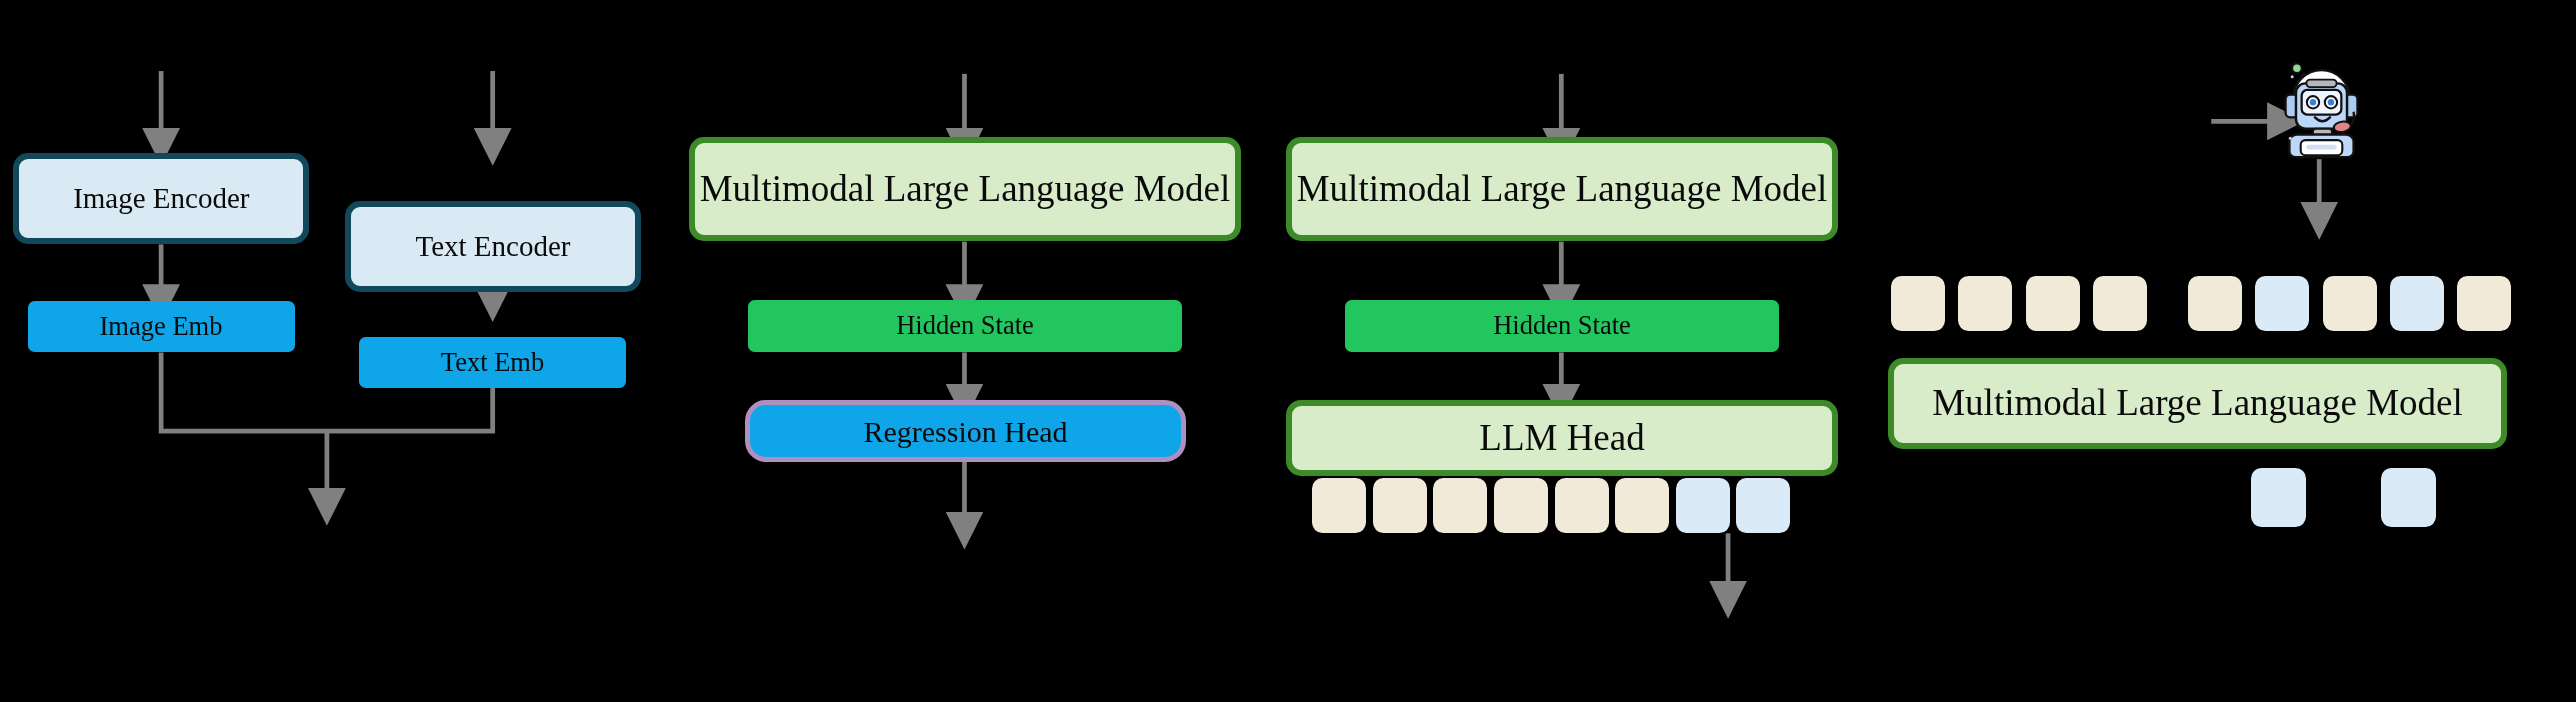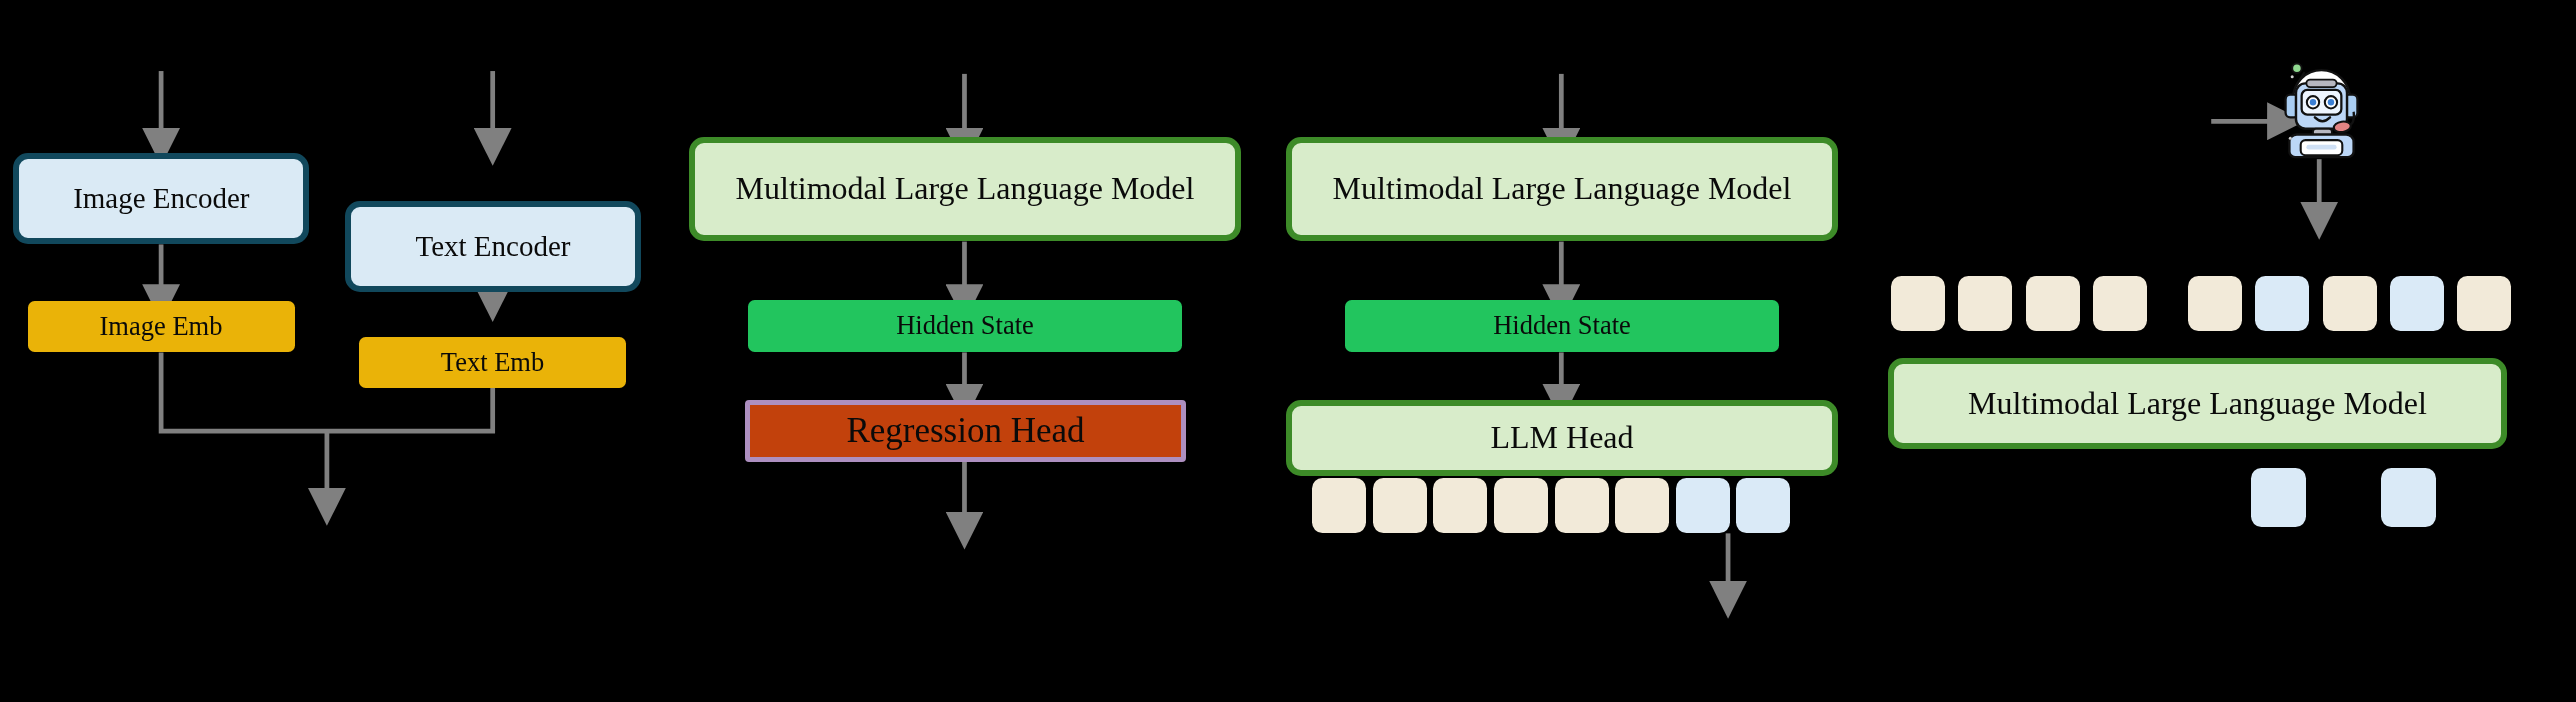--- a/index.html
+++ b/index.html
@@ -32,42 +32,42 @@
     white-space: nowrap;
   }
   
   .n-encoder {
     background: #daeaf5;
     border: 6.6px solid #11485c;
     border-radius: 15px;
     font-size: 29px;
   }
   .n-emb {
-    background: #eab308;
+    background: #0ea5e9;
     border: none;
     border-radius: 6.6px;
     font-size: 26.5px;
   }
   .n-mllm {
     background: #d8ecca;
     border: 6.6px solid #3d8b28;
     border-radius: 15px;
-    font-size: 32px;
+    font-size: 37px;
   }
   .n-hidden {
     background: #22c55e;
     border: none;
     border-radius: 6.6px;
     font-size: 26.5px;
   }
   .n-reg {
-    background: #c2410c;
+    background: #0ea5e9;
     border: 5.7px solid #ad8fc0;
-    border-radius: 4px;
-    font-size: 35px;
+    border-radius: 21px;
+    font-size: 30px;
   }
   
   .token {
     position: absolute;
     border-radius: 10.4px;
     box-sizing: border-box;
   }
   .tok-beige { background: #f2ead9; }
   .tok-blue  { background: #daeaf7; }
 

